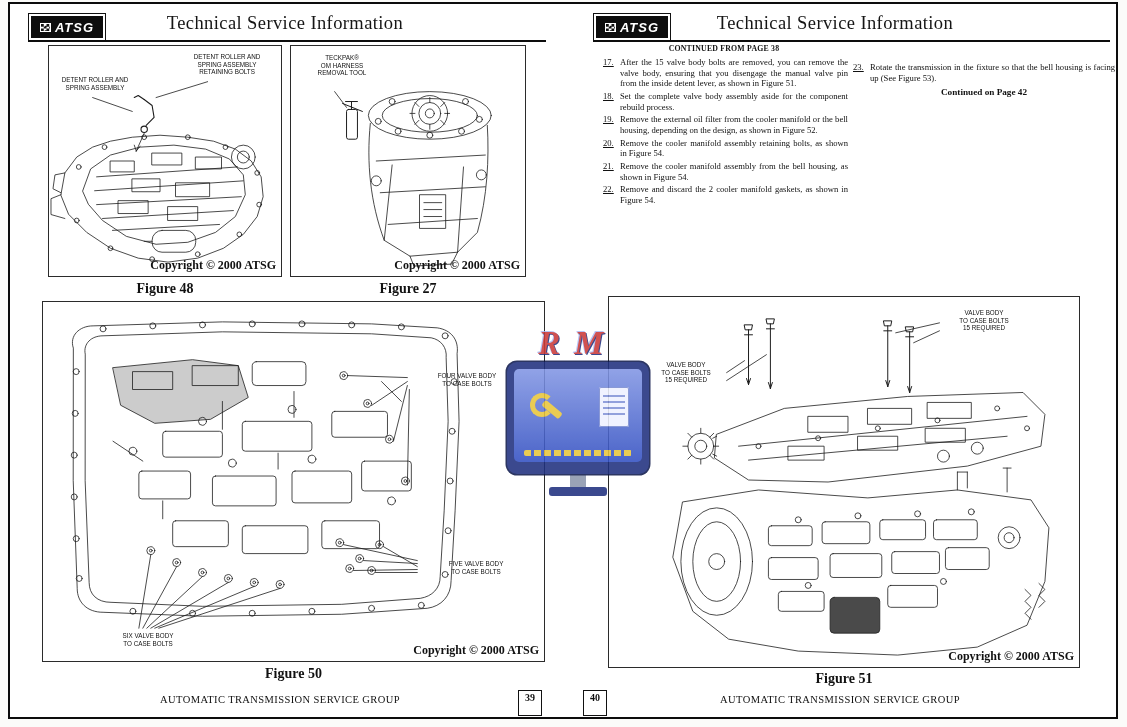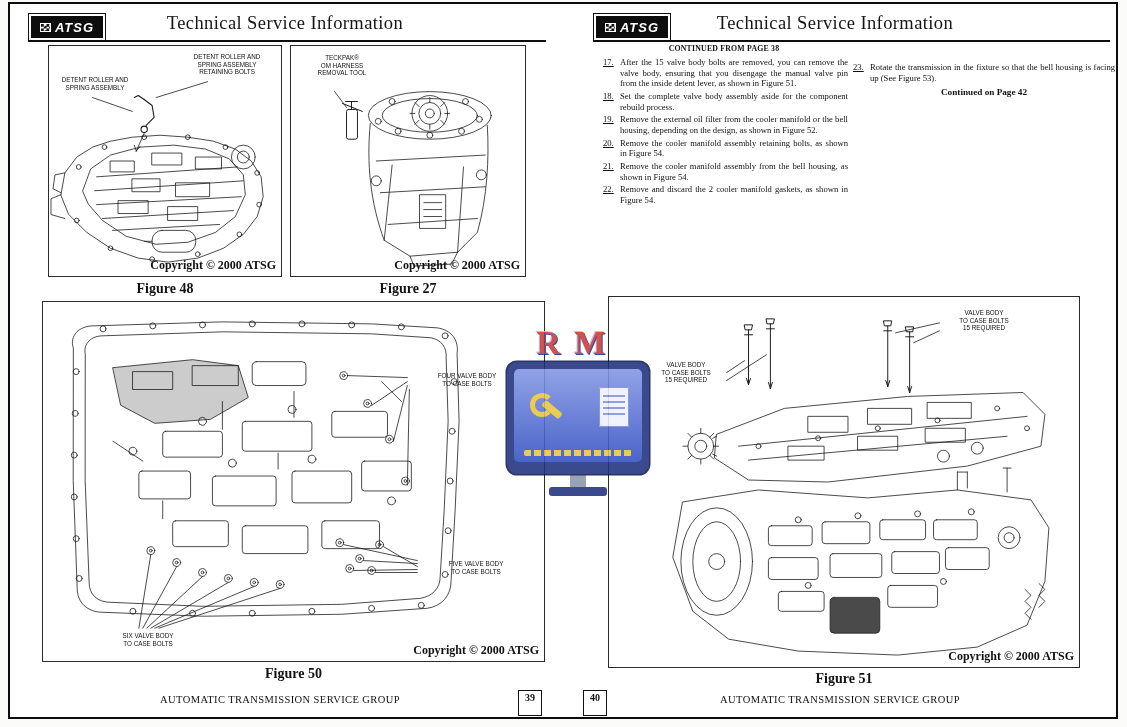--- a/index.html
+++ b/index.html
@@ -35,21 +35,21 @@
   .step .num { width:17px; flex:none;text-decoration:underline; }
   .step .txt { flex:1; text-align:justify; }
   .continued-on { text-align:center; font-weight:bold; font-size:9.2px; margin-top:4px; }
   .footer-text { position:absolute; font-size:10.5px; letter-spacing:.4px; text-align:center; }
   .pagebox { position:absolute; width:24px; height:26px; border:1.5px solid #111;
           text-align:center; font-weight:bold; font-size:10px; line-height:14px; background:#fff; }
   
   .watermark { position:absolute; left:502px; top:326px; width:152px; z-index:5;
           opacity:.88; pointer-events:none; }
   .wm-letters { text-align:center; font-weight:bold; font-size:33px; line-height:34px;
-          color:#cb3a38; letter-spacing:14px; text-shadow:1px 1px 0 #20317f, -1px -1px 0 #aebdf5; }
+          color:#cb3a38; letter-spacing:14px; text-shadow:1px 1px 0 #20317f, -1px -1px 0 #aebdf5;font-style:italic; }
   .wm-monitor { width:142px; height:112px; margin:2px auto 0; background:#20317f;
           border-radius:10px; position:relative; box-shadow:0 0 0 1.5px #101b4d; }
   .wm-screen { position:absolute; left:7px; top:7px; right:7px; bottom:12px;
           background:linear-gradient(#8296e4, #3350c2); border-radius:5px; overflow:hidden; }
   .wm-wrench { position:absolute; left:14px; top:22px; width:36px; height:38px; }
   .wm-wrench::before { content:""; position:absolute; left:2px; top:2px; width:14px; height:14px;
           border:5px solid #e8c53c; border-radius:50%; border-right-color:transparent; }
   .wm-wrench::after { content:""; position:absolute; left:13px; top:15px; width:22px; height:7px;
           background:#e8c53c; transform:rotate(40deg); border-radius:2px; }
   .wm-doc { position:absolute; right:13px; top:18px; width:30px; height:40px;

